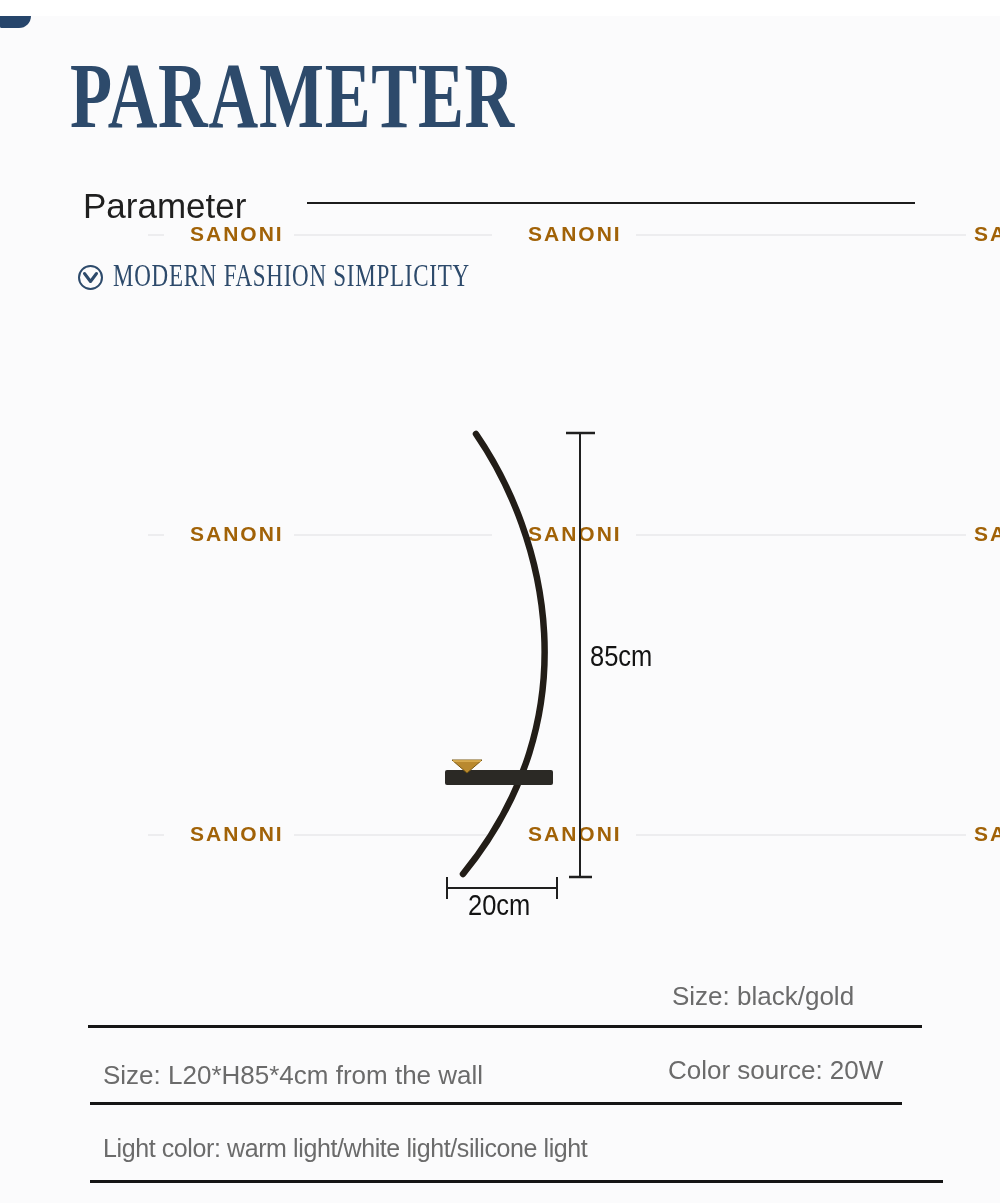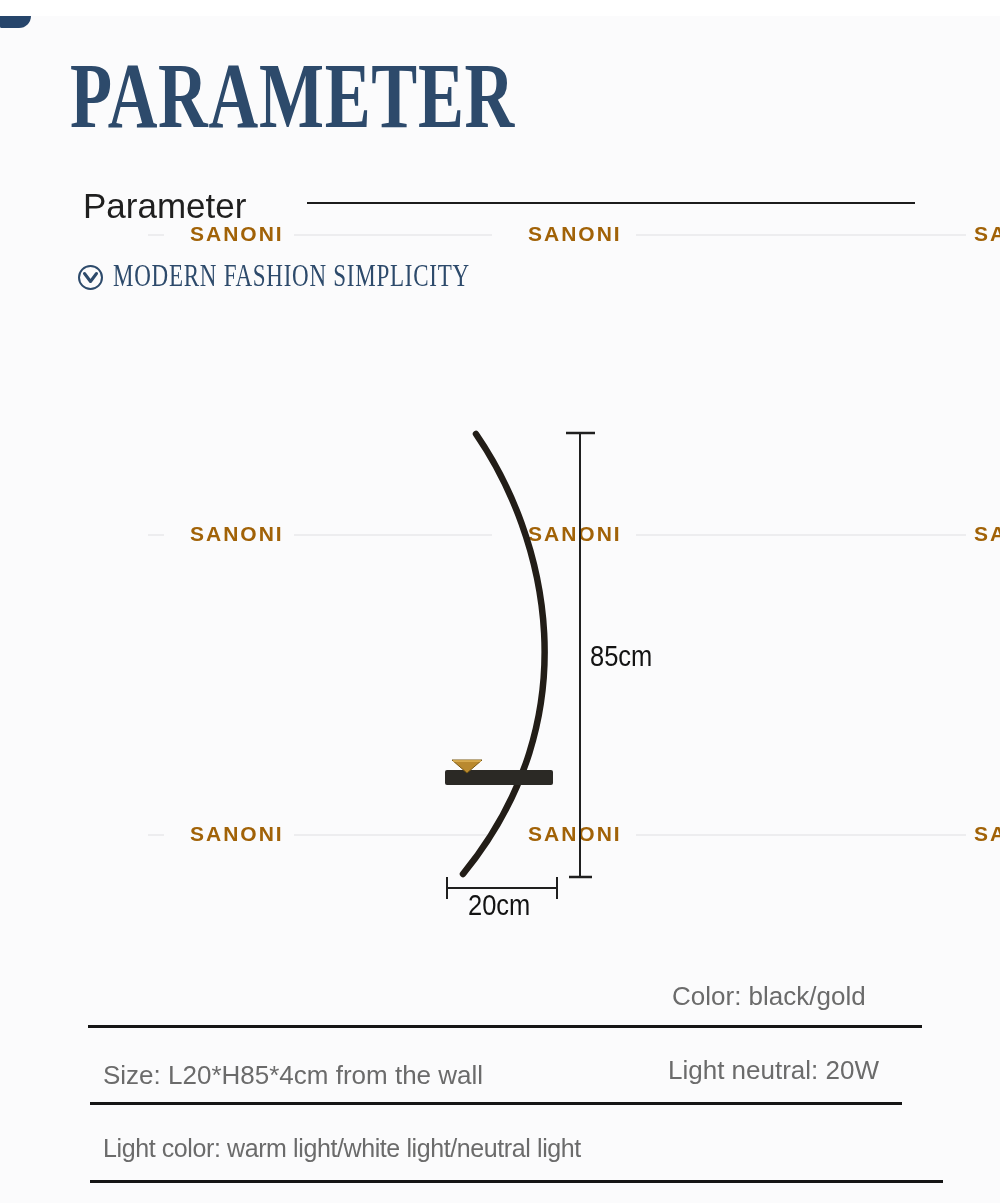--- a/index.html
+++ b/index.html
@@ -147,23 +147,23 @@
     <line x1="569" y1="861" x2="592" y2="861" stroke="#1f1f1f" stroke-width="2.5"></line>
 
     <line x1="447" y1="872" x2="557" y2="872" stroke="#1f1f1f" stroke-width="2"></line>
     <line x1="447" y1="861" x2="447" y2="883" stroke="#1f1f1f" stroke-width="2"></line>
     <line x1="557" y1="861" x2="557" y2="883" stroke="#1f1f1f" stroke-width="2"></line>
   </svg>
 
   <div class="abs dim-label dim-85">85cm</div>
   <div class="abs dim-label dim-20">20cm</div>
 
-  <div class="abs spec-text r1r">Color: black/gold</div>
+  <div class="abs spec-text r1r">Size: black/gold</div>
   <div class="spec-divider d1"></div>
 
   <div class="abs spec-text r2l">Size: L20*H85*4cm from the wall</div>
-  <div class="abs spec-text r2r">Light neutral: 20W</div>
+  <div class="abs spec-text r2r">Color source: 20W</div>
   <div class="spec-divider d2"></div>
 
-  <div class="abs spec-text r3l">Light color: warm light/white light/neutral light</div>
+  <div class="abs spec-text r3l">Light color: warm light/white light/silicone light</div>
   <div class="spec-divider d3"></div>
 
 </div>
 
 </body></html>

